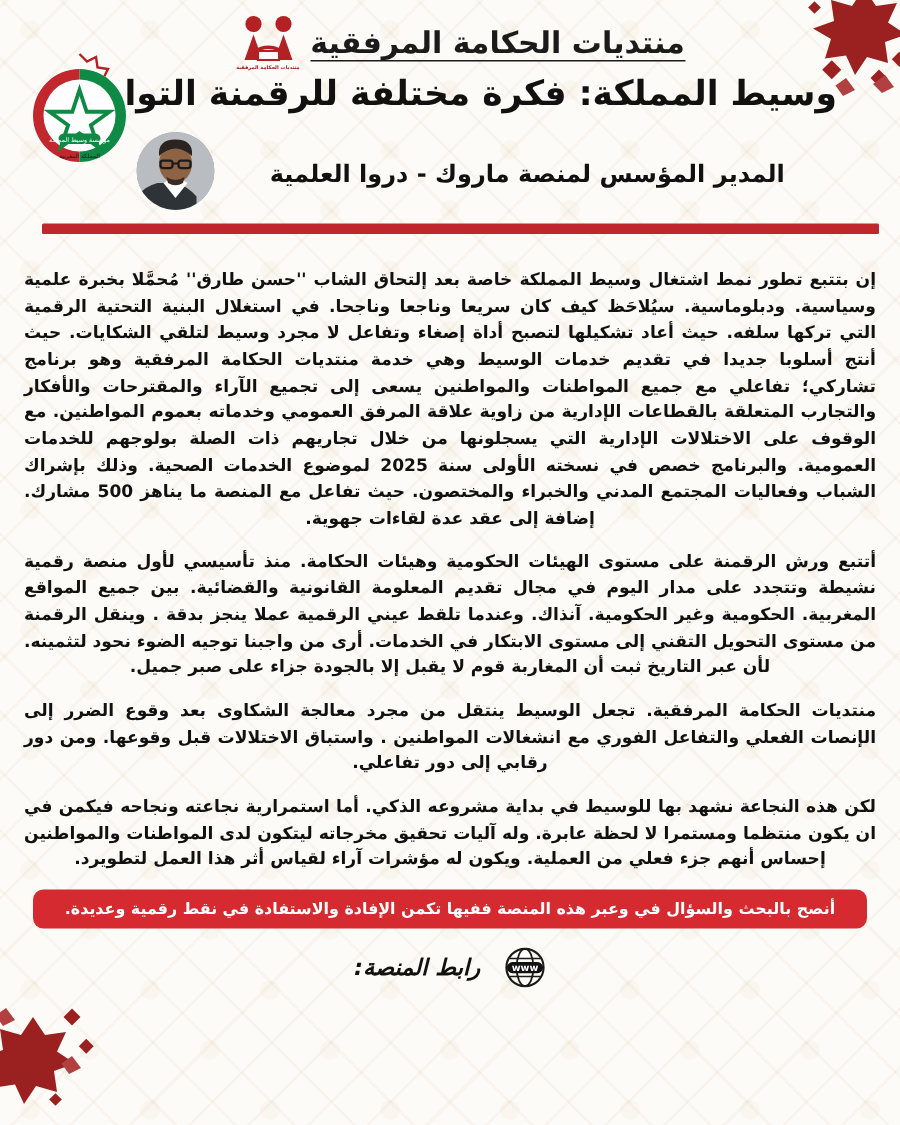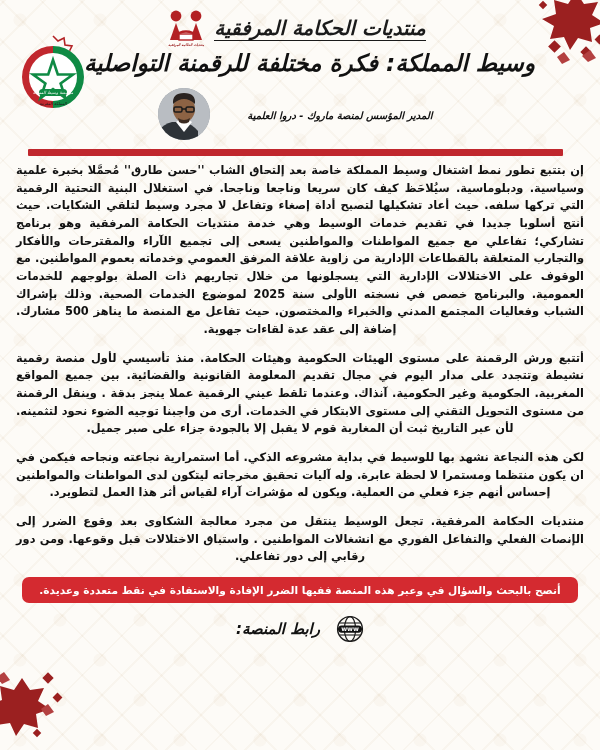--- a/index.html
+++ b/index.html
@@ -30,21 +30,21 @@
   }
 
   .page{position:relative;z-index:2;width:600px;height:750px;}
 
   
   .corner-star{position:absolute;z-index:3;pointer-events:none;}
   .corner-star.tr{top:-10px;right:-6px;}
   .corner-star.bl{bottom:6px;left:-8px;}
 
   
-  .header{position:relative;padding:6px 23px 0 14px;font-style:italic;}
+  .header{position:relative;padding:6px 0 0 14px;}
   .brandline{
     display:flex;align-items:center;justify-content:center;
     gap:7px;margin:4px 0 2px 0;
   }
   .brand-title{
     font-size:20px;font-weight:700;color:#1b1b1b;
     letter-spacing:-.3px;
     border-bottom:1.6px solid #1b1b1b;
     padding-bottom:1px;line-height:1.1;
   }
@@ -68,34 +68,34 @@
     gap:12px;margin-top:6px;padding:0 10px;
     position:relative;min-height:62px;
   }
   .handle{
     font-family:"DejaVu Serif","Liberation Serif",serif;
     font-size:17px;font-weight:700;color:#111;letter-spacing:.2px;
     direction:ltr;
   }
   .byline-text{text-align:center;}
   .byline-name{font-size:15px;font-weight:800;color:#111;line-height:1.3;}
-  .byline-role{font-size:10px;font-weight:700;color:#111;margin-top:2px;margin-left:25px;}
+  .byline-role{font-size:16px;font-weight:700;color:#111;margin-top:2px;margin-left:25px;}
   .author-photo{
     width:52px;height:52px;border-radius:50%;
     overflow:hidden;flex:0 0 52px;
     background:#9aa1a8;position:relative;
   }
 
   .rule{
     height:7px;background:#c0272d;margin:4px 14px 0 14px;border-radius:1px;
   }
 
   
   .body{
-    padding:6px 16px 0 16px;
+    padding:22px 16px 0 16px;
   }
   .para{
     font-size:11.4px;
     font-weight:700;
     color:#111;
     line-height:1.55;
     text-align:justify;
     text-align-last:center;
     margin-bottom:11px;
     letter-spacing:-.1px;
@@ -203,25 +203,25 @@
         </svg>
       </div>
     </div>
 
     <div class="rule"></div>
   </div>
 
   <div class="body">
     <p class="para">إن بتتبع تطور نمط اشتغال وسيط المملكة خاصة بعد إلتحاق الشاب ''حسن طارق'' مُحمَّلا بخبرة علمية وسياسية. ودبلوماسية. سيُلاحَظ كيف كان سريعا وناجعا وناجحا. في استغلال البنية التحتية الرقمية التي تركها سلفه. حيث أعاد تشكيلها لتصبح أداة إصغاء وتفاعل لا مجرد وسيط لتلقي الشكايات. حيث أنتج أسلوبا جديدا في تقديم خدمات الوسيط وهي خدمة منتديات الحكامة المرفقية وهو برنامج تشاركي؛ تفاعلي مع جميع المواطنات والمواطنين يسعى إلى تجميع الآراء والمقترحات والأفكار والتجارب المتعلقة بالقطاعات الإدارية من زاوية علاقة المرفق العمومي وخدماته بعموم المواطنين. مع الوقوف على الاختلالات الإدارية التي يسجلونها من خلال تجاريهم ذات الصلة بولوجهم للخدمات العمومية. والبرنامج خصص في نسخته الأولى سنة 2025 لموضوع الخدمات الصحية. وذلك بإشراك الشباب وفعاليات المجتمع المدني والخبراء والمختصون. حيث تفاعل مع المنصة ما يناهز 500 مشارك. إضافة إلى عقد عدة لقاءات جهوية.</p>
     <p class="para">أتتبع ورش الرقمنة على مستوى الهيئات الحكومية وهيئات الحكامة. منذ تأسيسي لأول منصة رقمية نشيطة وتتجدد على مدار اليوم في مجال تقديم المعلومة القانونية والقضائية. بين جميع المواقع المغربية. الحكومية وغير الحكومية. آنذاك. وعندما تلقط عيني الرقمية عملا ينجز بدقة . وينقل الرقمنة من مستوى التحويل التقني إلى مستوى الابتكار في الخدمات. أرى من واجبنا توجيه الضوء نحود لتثمينه. لأن عبر التاريخ ثبت أن المغاربة قوم لا يقبل إلا بالجودة جزاء على صبر جميل.</p>
+    <p class="para">منتديات الحكامة المرفقية. تجعل الوسيط ينتقل من مجرد معالجة الشكاوى بعد وقوع الضرر إلى الإنصات الفعلي والتفاعل الفوري مع انشغالات المواطنين . واستباق الاختلالات قبل وقوعها. ومن دور رقابي إلى دور تفاعلي.</p>
     <p class="para">لكن هذه النجاعة نشهد بها للوسيط في بداية مشروعه الذكي. أما استمرارية نجاعته ونجاحه فيكمن في ان يكون منتظما ومستمرا لا لحظة عابرة. وله آليات تحقيق مخرجاته ليتكون لدى المواطنات والمواطنين إحساس أنهم جزء فعلي من العملية. ويكون له مؤشرات آراء لقياس أثر هذا العمل لتطويرد.</p>
-    <p class="para">منتديات الحكامة المرفقية. تجعل الوسيط ينتقل من مجرد معالجة الشكاوى بعد وقوع الضرر إلى الإنصات الفعلي والتفاعل الفوري مع انشغالات المواطنين . واستباق الاختلالات قبل وقوعها. ومن دور رقابي إلى دور تفاعلي.</p>
-  </div>
-
-  <div class="advice">أنصح بالبحث والسؤال في وعبر هذه المنصة ففيها الضرر الإفادة والاستفادة في نقط متعددة وعديدة.</div>
+  </div>
+
+  <div class="advice">أنصح بالبحث والسؤال في وعبر هذه المنصة ففيها تكمن الإفادة والاستفادة في نقط رقمية وعديدة.</div>
 
   <div class="footer">
     <div class="footer-url">
       <svg width="28" height="28" viewBox="0 0 28 28" aria-hidden="true">
         <circle cx="14" cy="14" r="12.4" fill="none" stroke="#1b1b1b" stroke-width="1.4"></circle>
         <ellipse cx="14" cy="14" rx="5.6" ry="12.4" fill="none" stroke="#1b1b1b" stroke-width="1.2"></ellipse>
         <line x1="1.6" y1="14" x2="26.4" y2="14" stroke="#1b1b1b" stroke-width="1.2"></line>
         <line x1="3.6" y1="8" x2="24.4" y2="8" stroke="#1b1b1b" stroke-width="1.1"></line>
         <line x1="3.6" y1="20" x2="24.4" y2="20" stroke="#1b1b1b" stroke-width="1.1"></line>
         <rect x="2" y="10.4" width="24" height="7.4" rx="3.7" fill="#111111"></rect>

